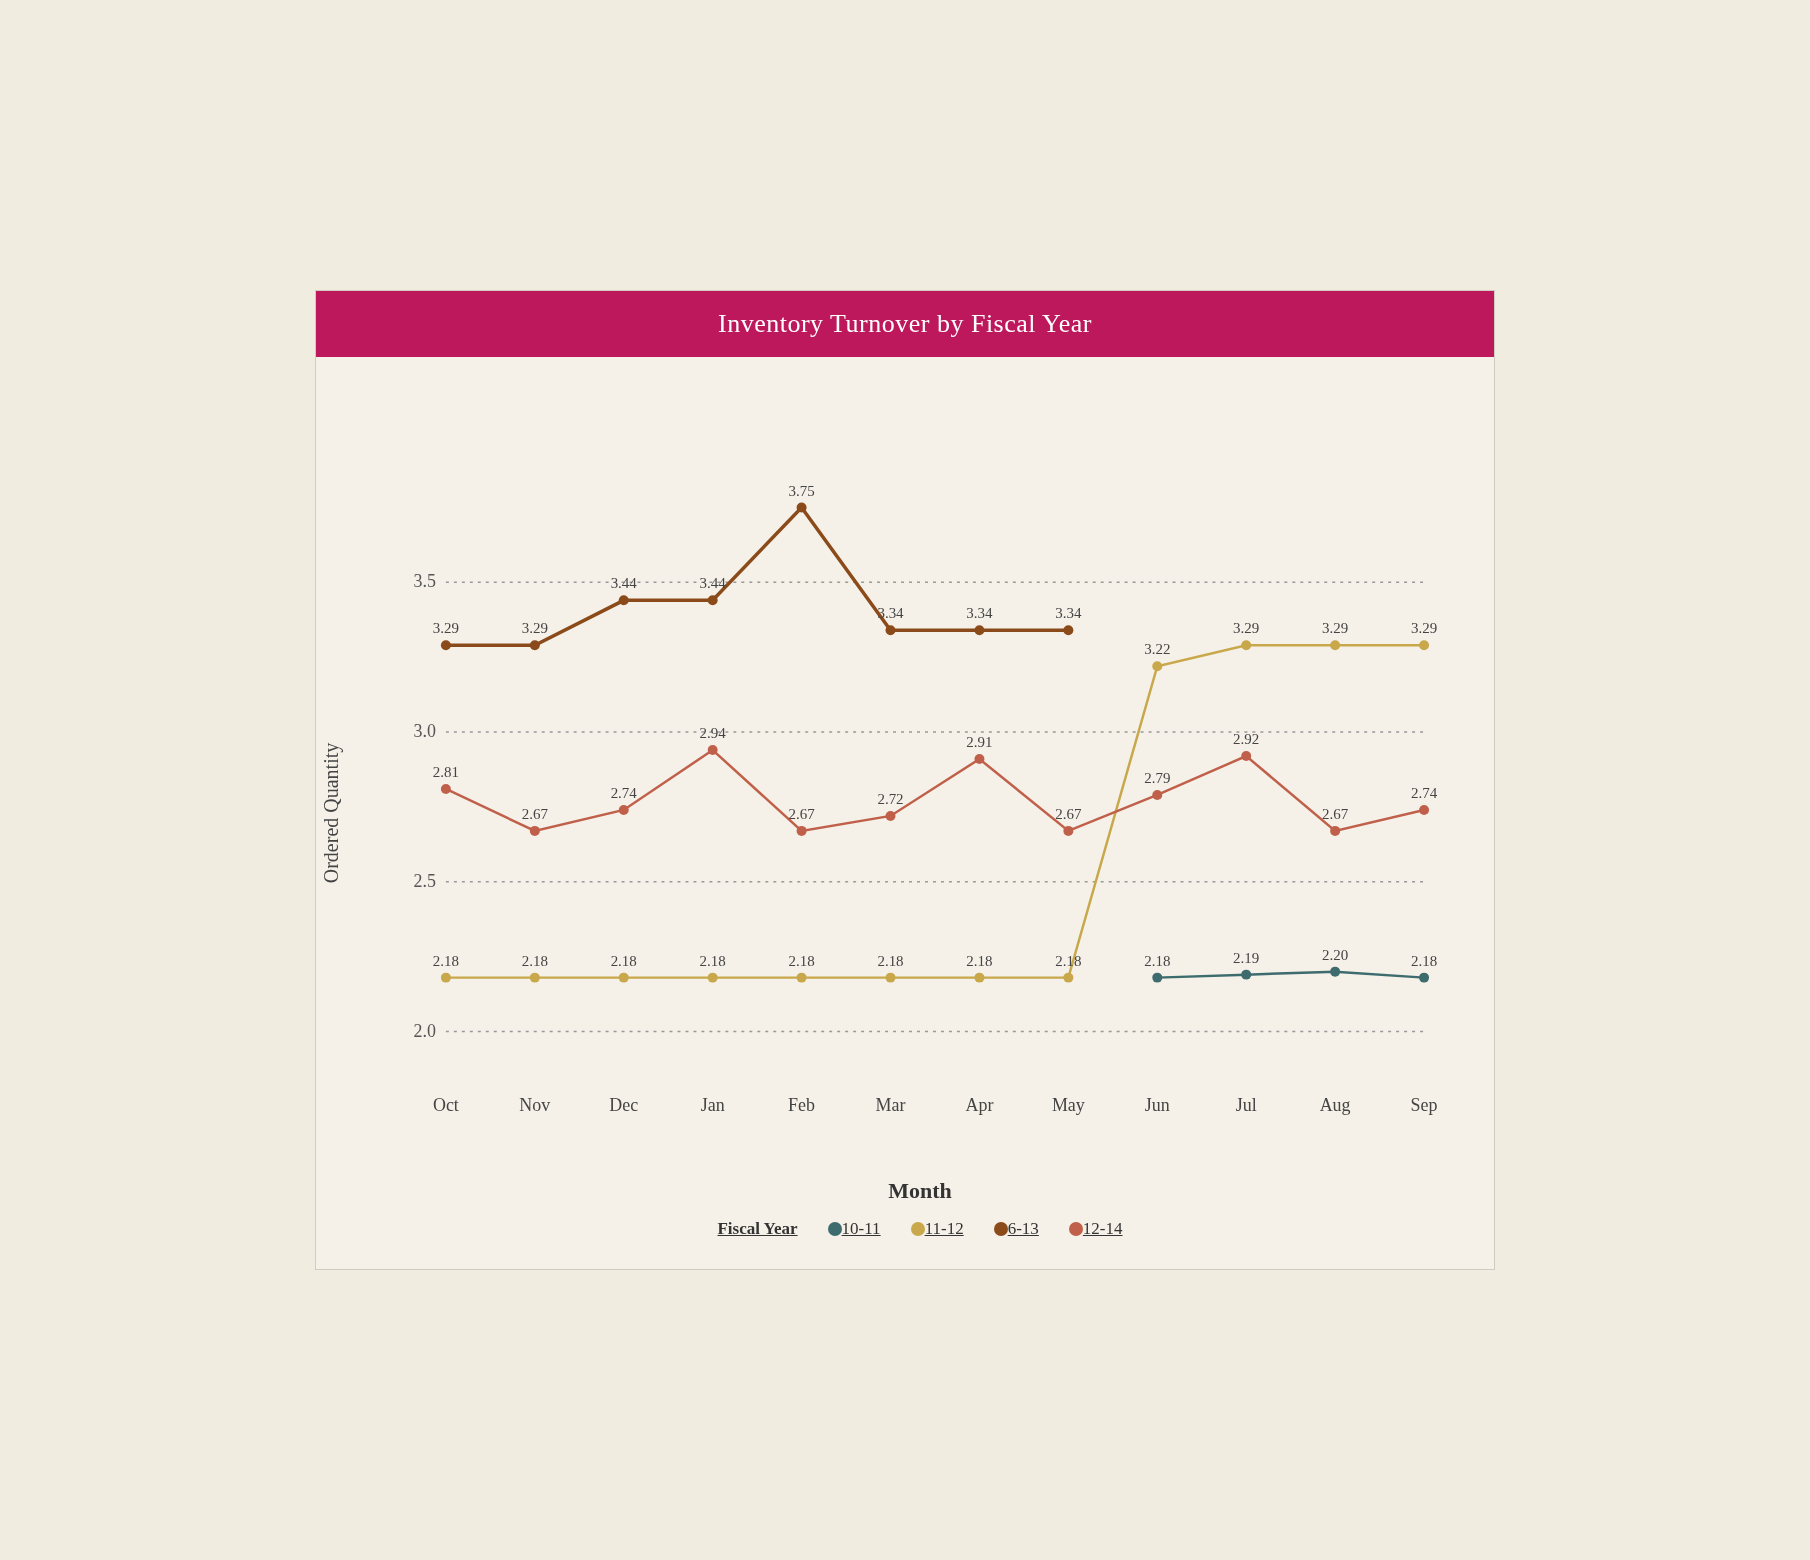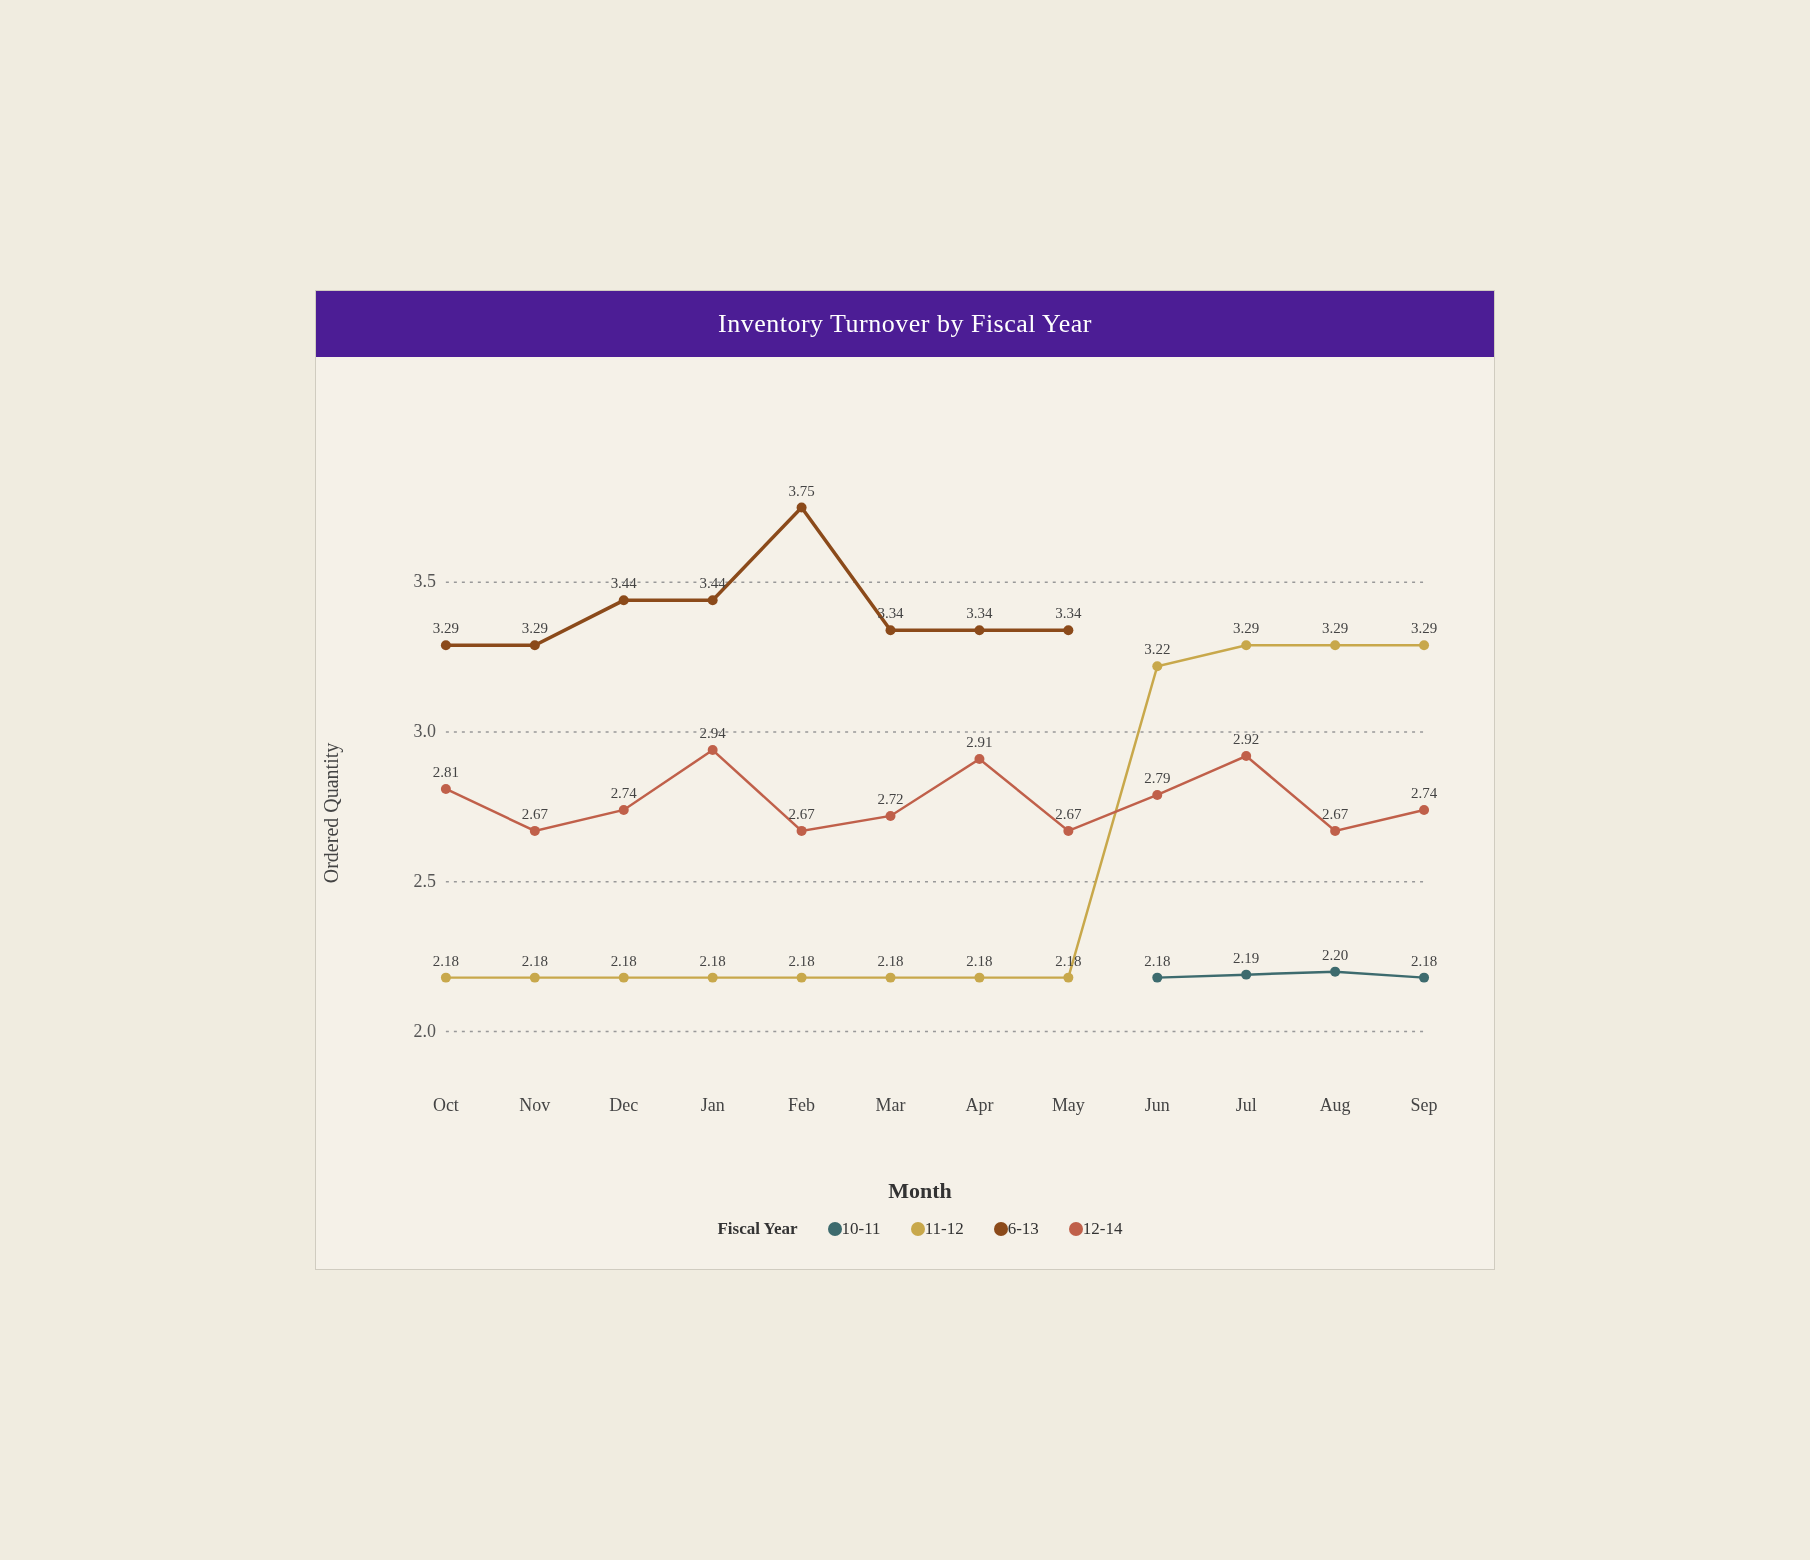--- a/index.html
+++ b/index.html
@@ -14,21 +14,21 @@
     .chart-container {
       background: #f5f1e8;
       border: 1px solid #d0ccc0;
       width: 1180px;
       height: 980px;
       position: relative;
       display: flex;
       flex-direction: column;
     }
     .chart-title-bar {
-      background: #4c1d95;
+      background: #be185d;
       color: #fff;
       text-align: center;
       padding: 18px 20px;
       font-size: 26px;
       font-weight: normal;
       letter-spacing: 0.5px;
     }
     .chart-body {
       flex: 1;
       display: flex;
@@ -62,20 +62,21 @@
       white-space: nowrap;
     }
     .legend {
       display: flex;
       justify-content: center;
       align-items: center;
       gap: 30px;
       padding: 15px 0 20px 0;
       font-size: 17px;
       color: #333;
+      text-decoration: underline;
     }
     .legend-item {
       display: flex;
       align-items: center;
       gap: 0;
     }
     .legend-dot {
       width: 14px;
       height: 14px;
       border-radius: 50%;

